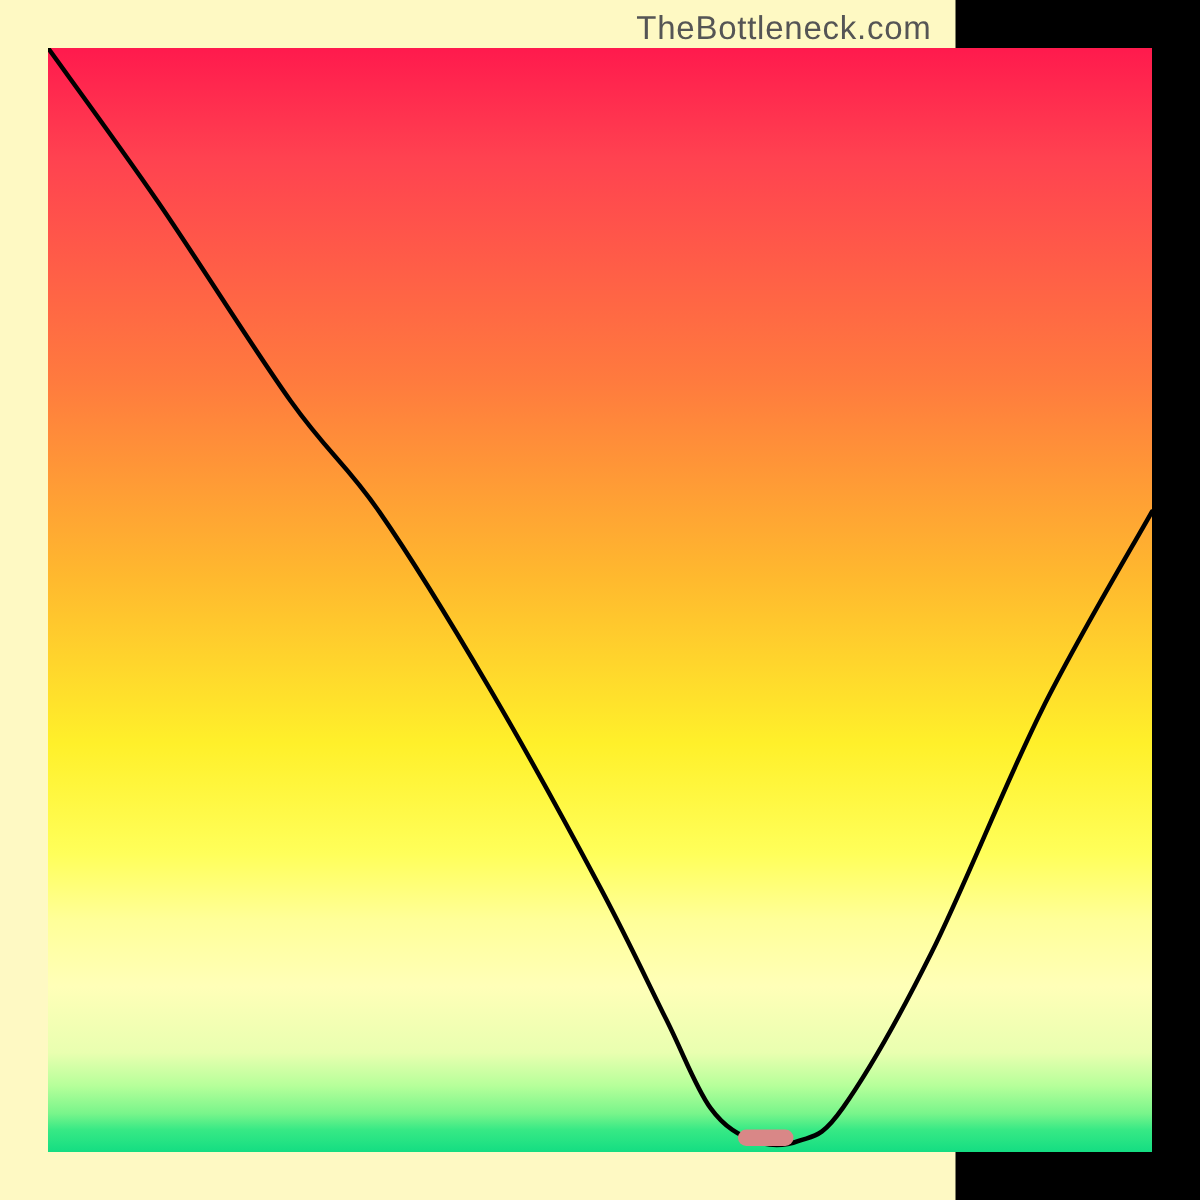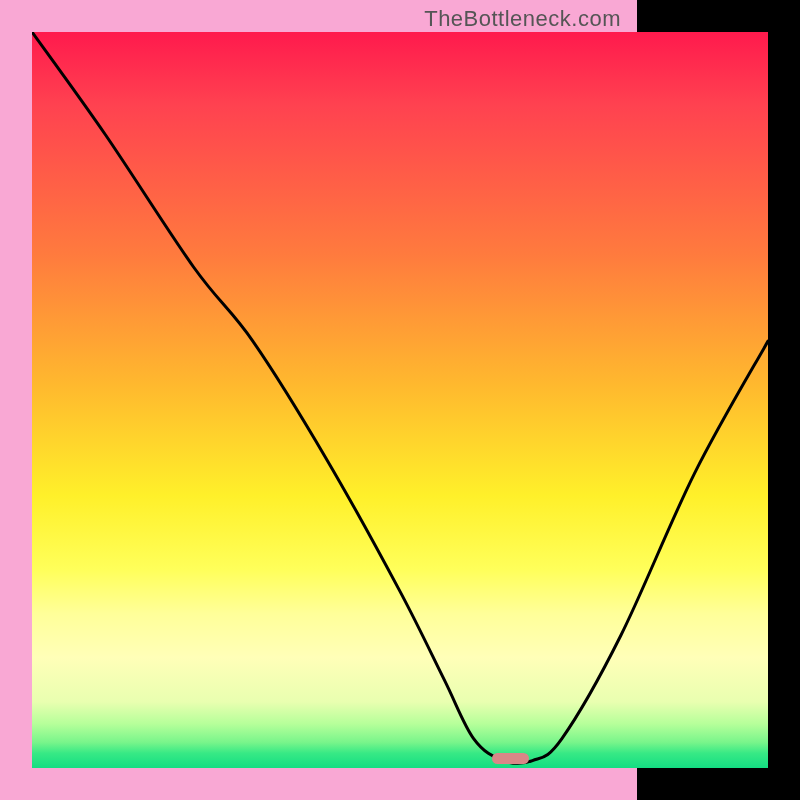--- a/index.html
+++ b/index.html
@@ -8,21 +8,21 @@
     width: 800px;
     height: 800px;
     background: #000;
     font-family: Arial, Helvetica, sans-serif;
     overflow: hidden;
   }
   .frame {
     position: relative;
     width: 637px;
     height: 800px;
-    background: #f9a8d4;
+    background: #fef9c3;
   }
   .watermark {
     position: absolute;
     top: 6px;
     right: 16px;
     color: #555;
     font-size: 22px;
     font-weight: 500;
     letter-spacing: 0.5px;
   }

